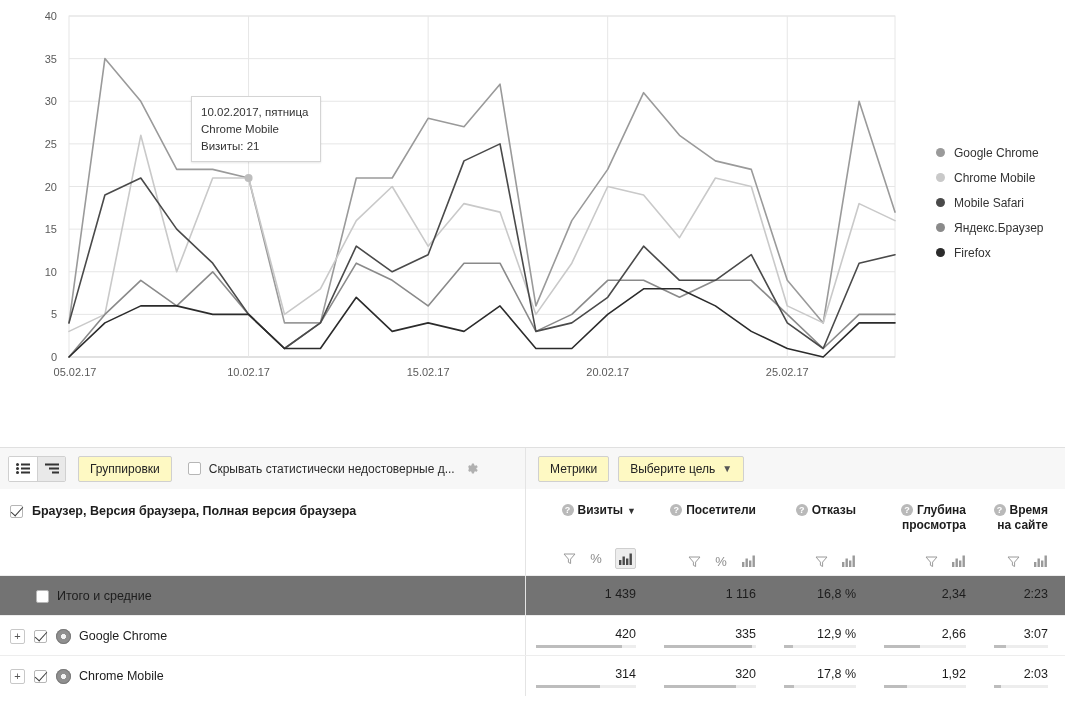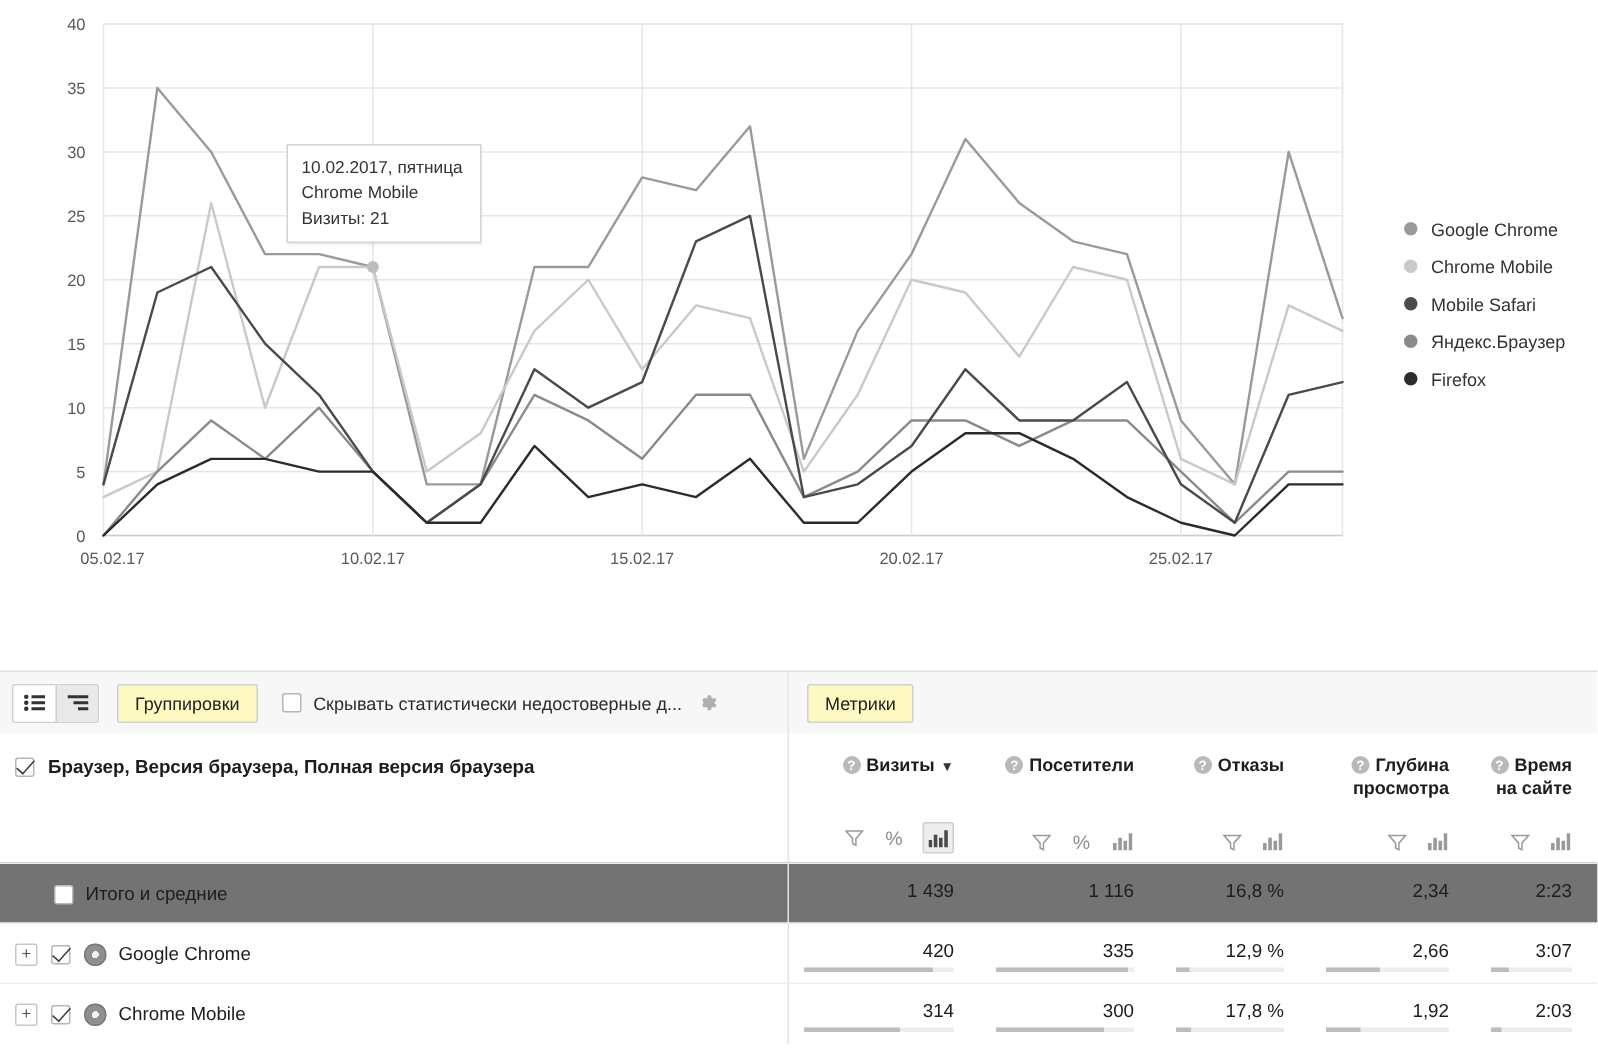--- a/index.html
+++ b/index.html
@@ -238,20 +238,24 @@
             <path fill="#b0b0b0" d="M8 5.1A2.9 2.9 0 1 0 8 10.9 2.9 2.9 0 1 0 8 5.1zM8 9.6A1.6 1.6 0 1 1 8 6.4 1.6 1.6 0 1 1 8 9.6z"></path>
             <path fill="#b0b0b0" d="M14.3 9.2l-1.1-.6a5.4 5.4 0 0 0 0-1.2l1.1-.6a.5.5 0 0 0 .2-.6l-.8-1.4a.5.5 0 0 0-.6-.2l-1.2.4a5.4 5.4 0 0 0-1-.6l-.1-1.3a.5.5 0 0 0-.5-.4H8.7a.5.5 0 0 0-.5.4l-.1 1.3a5.4 5.4 0 0 0-1 .6l-1.2-.4a.5.5 0 0 0-.6.2l-.8 1.4a.5.5 0 0 0 .2.6l1.1.6a5.4 5.4 0 0 0 0 1.2l-1.1.6a.5.5 0 0 0-.2.6l.8 1.4a.5.5 0 0 0 .6.2l1.2-.4a5.4 5.4 0 0 0 1 .6l.1 1.3a.5.5 0 0 0 .5.4h1.6a.5.5 0 0 0 .5-.4l.1-1.3a5.4 5.4 0 0 0 1-.6l1.2.4a.5.5 0 0 0 .6-.2l.8-1.4a.5.5 0 0 0-.2-.6z"></path>
           </svg>
         </div>
       </div>
 
       <div id="toolbar-right">
         <div class="btn" id="metrics-btn">
           <span>Метрики</span>
         </div>
+        <div class="btn" id="goal-btn">
+          <span>Выберите цель</span>
+          <span class="chev">▼</span>
+        </div>
       </div>
     </div>
 
     <div id="dim-header">
       <div id="dim-left">
         <span class="cb checked"></span>
         <span id="dim-title">Браузер, Версия браузера, Полная версия браузера</span>
       </div>
     </div>
 
@@ -428,21 +432,21 @@
             <span class="row-label">Chrome Mobile</span>
           </div>
           <div class="row-right">
             <div class="cell" style="left: 0px; width: 110px;">
               <span class="cell-val">314</span>
               <span class="cell-bar-bg" style="width:100px">
                 <span class="cell-bar-fg" style="width:64.0px"></span>
               </span>
             </div>
             <div class="cell" style="left: 128px; width: 102px;">
-              <span class="cell-val">300</span>
+              <span class="cell-val">320</span>
               <span class="cell-bar-bg" style="width:92px">
                 <span class="cell-bar-fg" style="width:71.8px"></span>
               </span>
             </div>
             <div class="cell" style="left: 248px; width: 82px;">
               <span class="cell-val">17,8 %</span>
               <span class="cell-bar-bg" style="width:72px">
                 <span class="cell-bar-fg" style="width:10.1px"></span>
               </span>
             </div>

